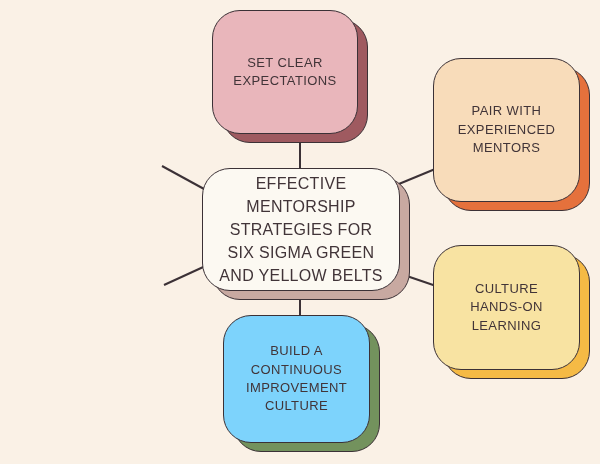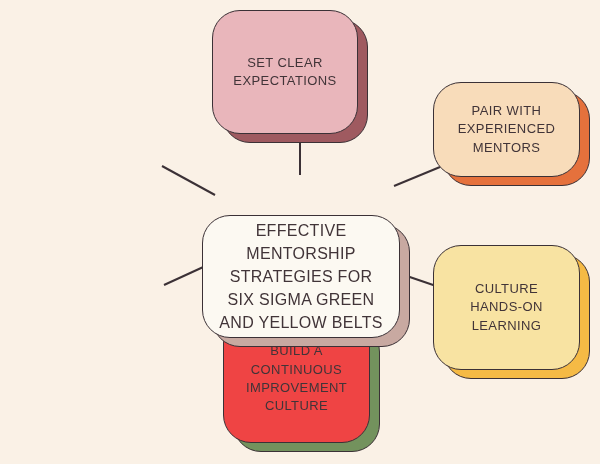--- a/index.html
+++ b/index.html
@@ -45,24 +45,24 @@
     letter-spacing:0.4px;
     font-weight:500;
     padding:0 10px;
   }
   .center-label{
     font-size:16px;
     line-height:1.45;
     letter-spacing:0.3px;
   }
   
-  .n-center    {left:202px;top:168px;width:198px;height:123px;margin-top:47px;}
+  .n-center    {left:202px;top:168px;width:198px;height:123px;}
   .n-top       {left:212px;top:10px; width:146px;height:124px;}
   .n-topleft   {left:17px; top:57px; width:151px;height:128px;}
-  .n-topright  {left:433px;top:58px; width:147px;height:95px;margin-top:24px;}
+  .n-topright  {left:433px;top:58px; width:147px;height:144px;}
   .n-botleft   {left:15px; top:245px;width:152px;height:123px;}
   .n-bottom    {left:223px;top:315px;width:147px;height:128px;}
   .n-botright  {left:433px;top:245px;width:147px;height:125px;}
 </style>
 </head>
 <body style="background: rgb(250, 241, 230);">
 
 <div class="canvas">
 
   <svg class="connectors">
@@ -88,21 +88,21 @@
     <div class="face" style="background-color: rgb(248, 220, 186);">
       <span class="label">PAIR WITH
 EXPERIENCED
 MENTORS</span>
     </div>
   </div>
 
 
   <div class="node n-bottom">
     <div class="shadow" style="background-color: rgb(115, 146, 93);"></div>
-    <div class="face" style="background-color: #ef4444;">
+    <div class="face" style="background-color: #7dd3fc;">
       <span class="label">BUILD A
 CONTINUOUS
 IMPROVEMENT
 CULTURE</span>
     </div>
   </div>
 
   <div class="node n-botright">
     <div class="shadow" style="background-color: rgb(245, 186, 69);"></div>
     <div class="face" style="background-color: rgb(248, 227, 162);">

